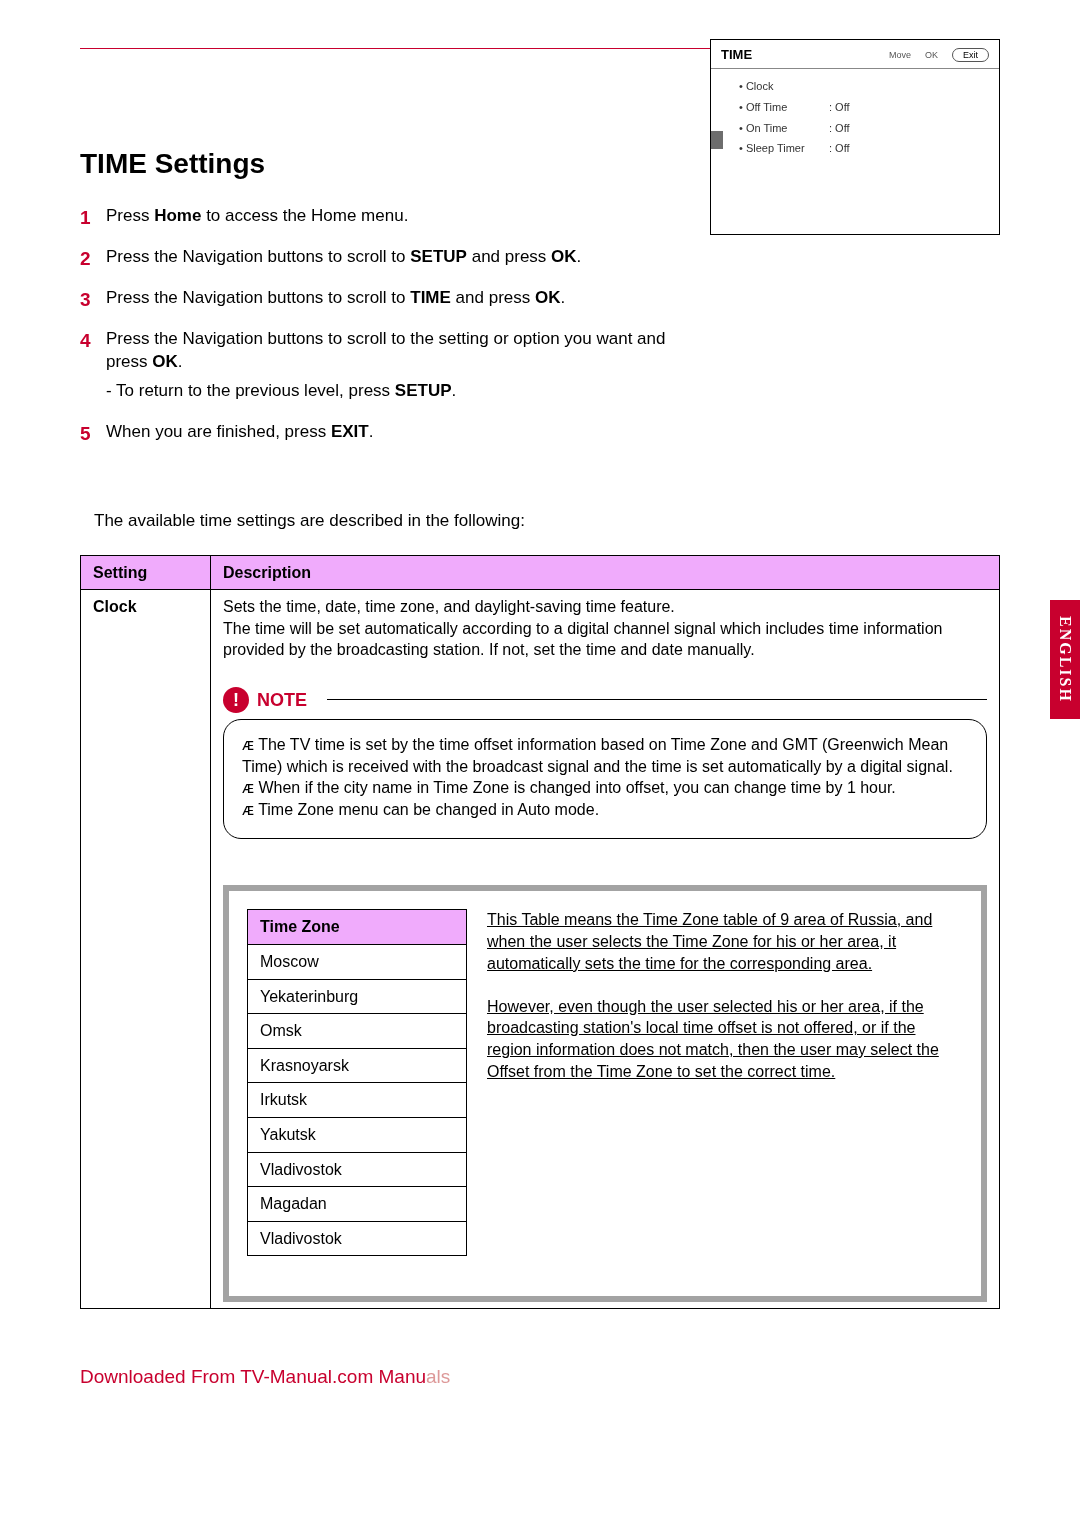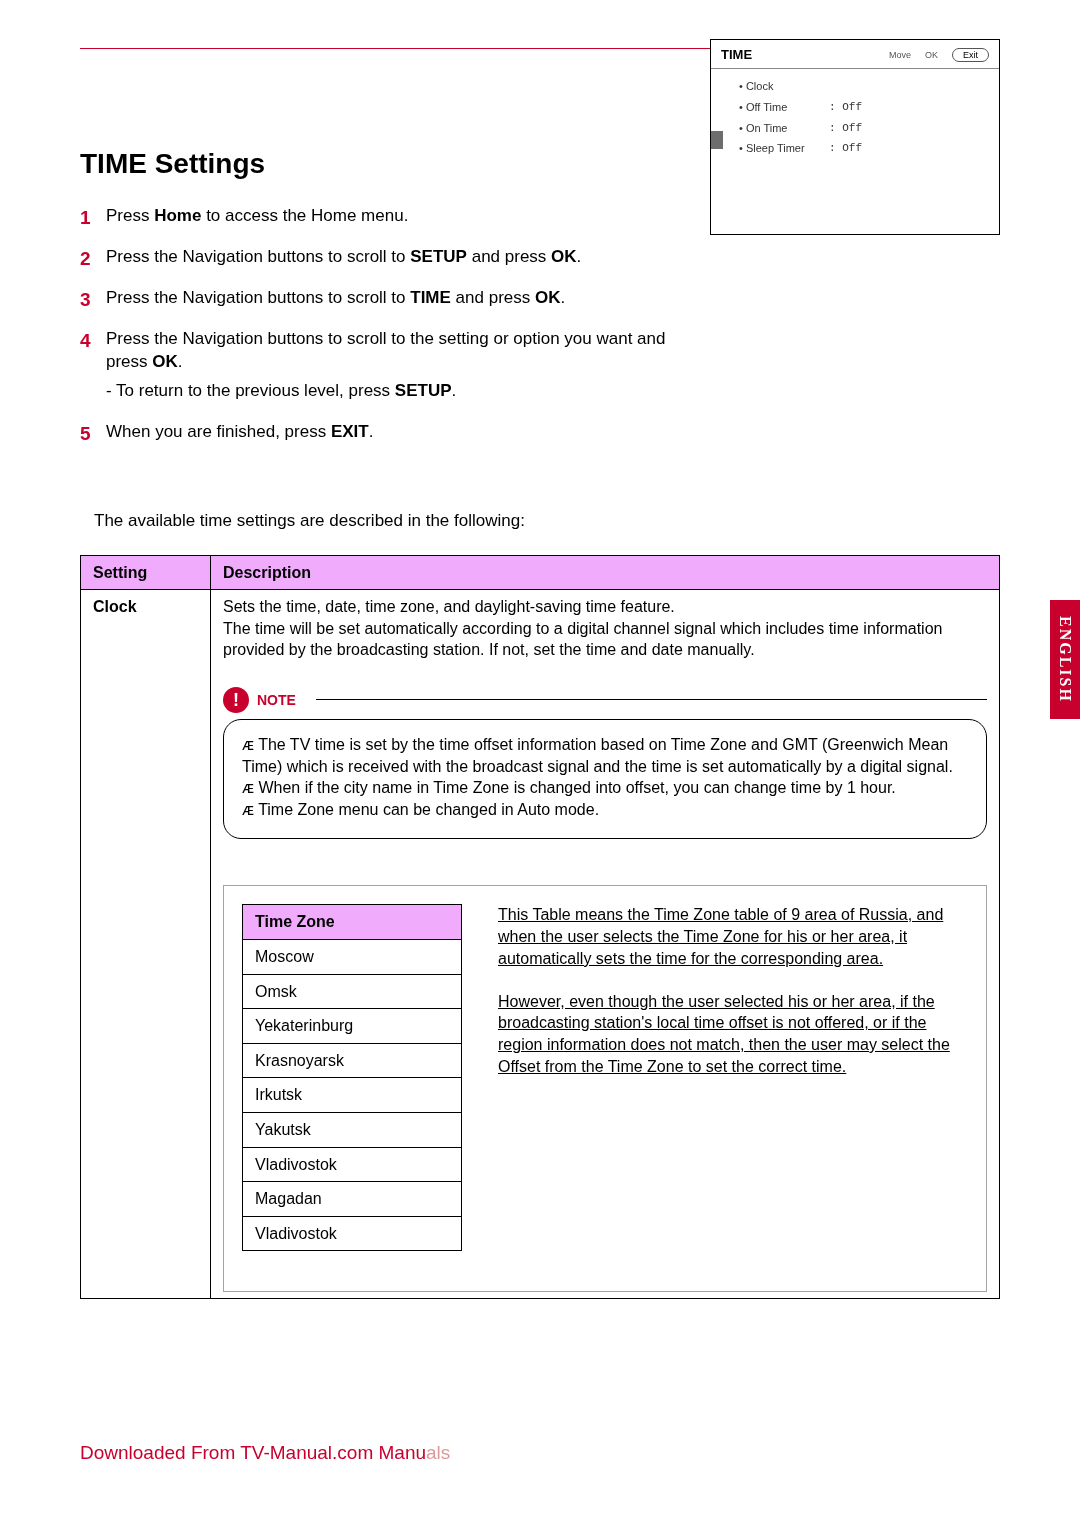--- a/index.html
+++ b/index.html
@@ -70,21 +70,21 @@
   .osd-title .exit {
     border:1px solid #555; border-radius:10px;
     padding:0 10px; font-size:9px;
   }
   .osd-body { display:flex; min-height:165px; }
   .osd-side { width:12px; background:#6d6d6d; margin-top:62px; height:18px; }
   .osd-list { padding:10px 10px 10px 16px; flex:1; font-size:11px; color:#333; }
   .osd-row { display:flex; margin-bottom:6px; }
   .osd-row .dot::before { content:"• "; }
   .osd-row .k { width:90px; }
-  .osd-row .v { width:60px;font-family:Liberation Mono, monospace; }
+  .osd-row .v { width:60px; }
 
   .intro { margin: 48px 0 22px 14px; }
 
   table.settings { width:100%; border-collapse:collapse; }
   table.settings th, table.settings td {
     border:1px solid #000;
     padding:6px 12px;
     vertical-align:top;
     text-align:left;
     font-size:16px;
@@ -93,48 +93,48 @@
   table.settings td.lbl { font-weight:bold; width:130px; }
 
   .note-wrap { margin-top:26px; position:relative; }
   .note-head { display:flex; align-items:center; gap:8px; }
   .note-icon {
     width:26px; height:26px; border-radius:50%;
     background:#c8002e; color:#fff; font-weight:bold;
     display:flex; align-items:center; justify-content:center;
     font-size:18px; flex:none;
   }
-  .note-label { color:#c8002e; font-weight:bold; font-size:14px; margin-right:12px;}
+  .note-label { color:#c8002e; font-weight:bold; font-size:18px; margin-right:12px;}
   .note-line { flex:1; border-top:1px solid #000; height:1px; }
   .note-box {
     border:1px solid #000;
     border-radius:18px;
     padding:14px 18px 18px 18px;
     margin-top:6px;
   }
 
-  .tz-wrap { display:flex; gap:36px; margin-top:46px; border:1px solid #a3a3a3; padding:0 18px 40px 0;}
+  .tz-wrap { display:flex; gap:20px; margin-top:46px; border:6px solid #a3a3a3; padding:0 18px 40px 0;}
   .tz-table { width:220px; border-collapse:collapse; font-size:15px; margin:18px 0 0 18px;}
   .tz-table th, .tz-table td { border:1px solid #000; padding:6px 10px; text-align:left; }
   .tz-table th { font-weight:bold; }
   .tz-desc { flex:1; font-size:16px; padding-top:18px;text-decoration:underline; }
 
   .lang-tab {
     position:absolute; right:0; top:600px;
     background:#c8002e; color:#fff;
     writing-mode:vertical-rl;
     padding:16px 4px;
     font-weight:bold;
     font-family: Georgia, serif;
     letter-spacing:2px;
     font-size:16px;
   }
 
   .footer-link {
-    position:absolute; left:80px; top:1440px;
+    position:absolute; left:80px; top:1364px;
     font-size:19px;
   }
   .footer-link .a { color:#c8002e; }
   .footer-link .b { color:#d99; }
 </style>
 </head>
 <body>
 
 <div class="lang-tab">ENGLISH</div>
 
@@ -237,24 +237,24 @@
           <div class="tz-wrap">
             <table class="tz-table">
               <tbody>
                   <tr>
                     <th>Time Zone</th>
                   </tr>
               <tr>
                     <td>Moscow</td>
                   </tr>
               <tr>
+                    <td>Yekaterinburg</td>
+                  </tr>
+              <tr>
                     <td>Omsk</td>
-                  </tr>
-              <tr>
-                    <td>Yekaterinburg</td>
                   </tr>
               <tr>
                     <td>Krasnoyarsk</td>
                   </tr>
               <tr>
                     <td>Irkutsk</td>
                   </tr>
               <tr>
                     <td>Yakutsk</td>
                   </tr>

